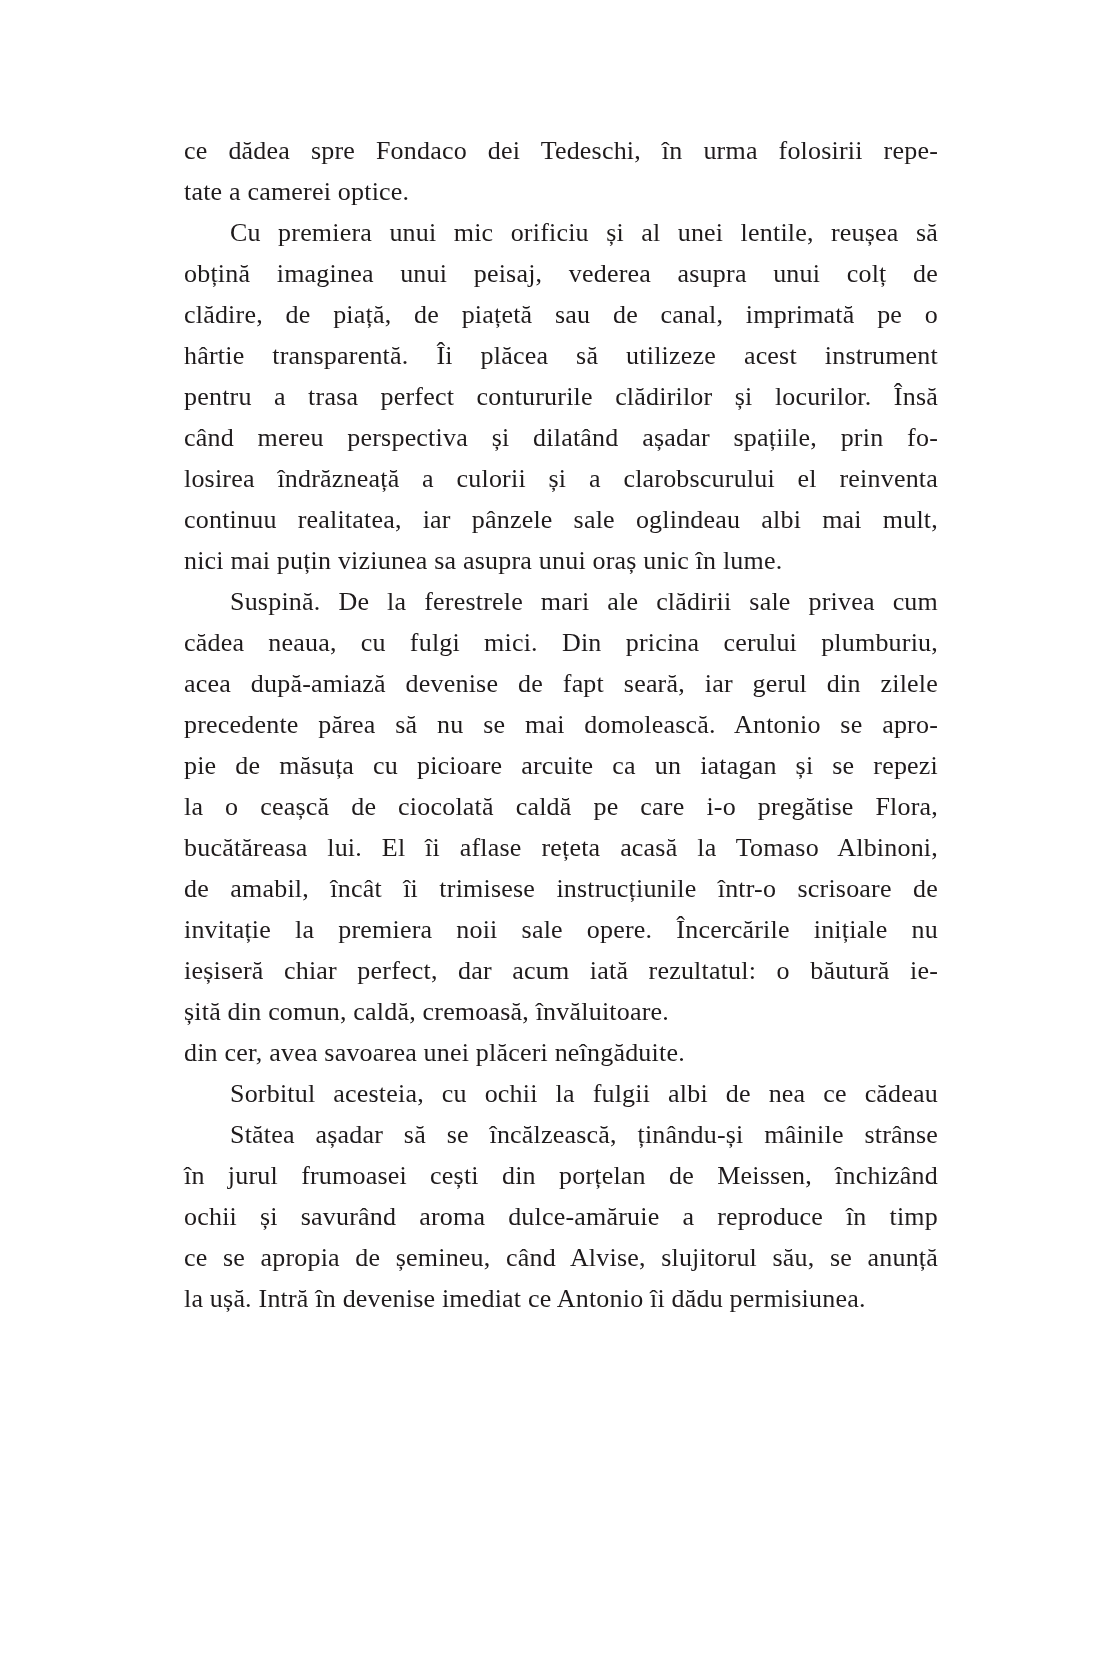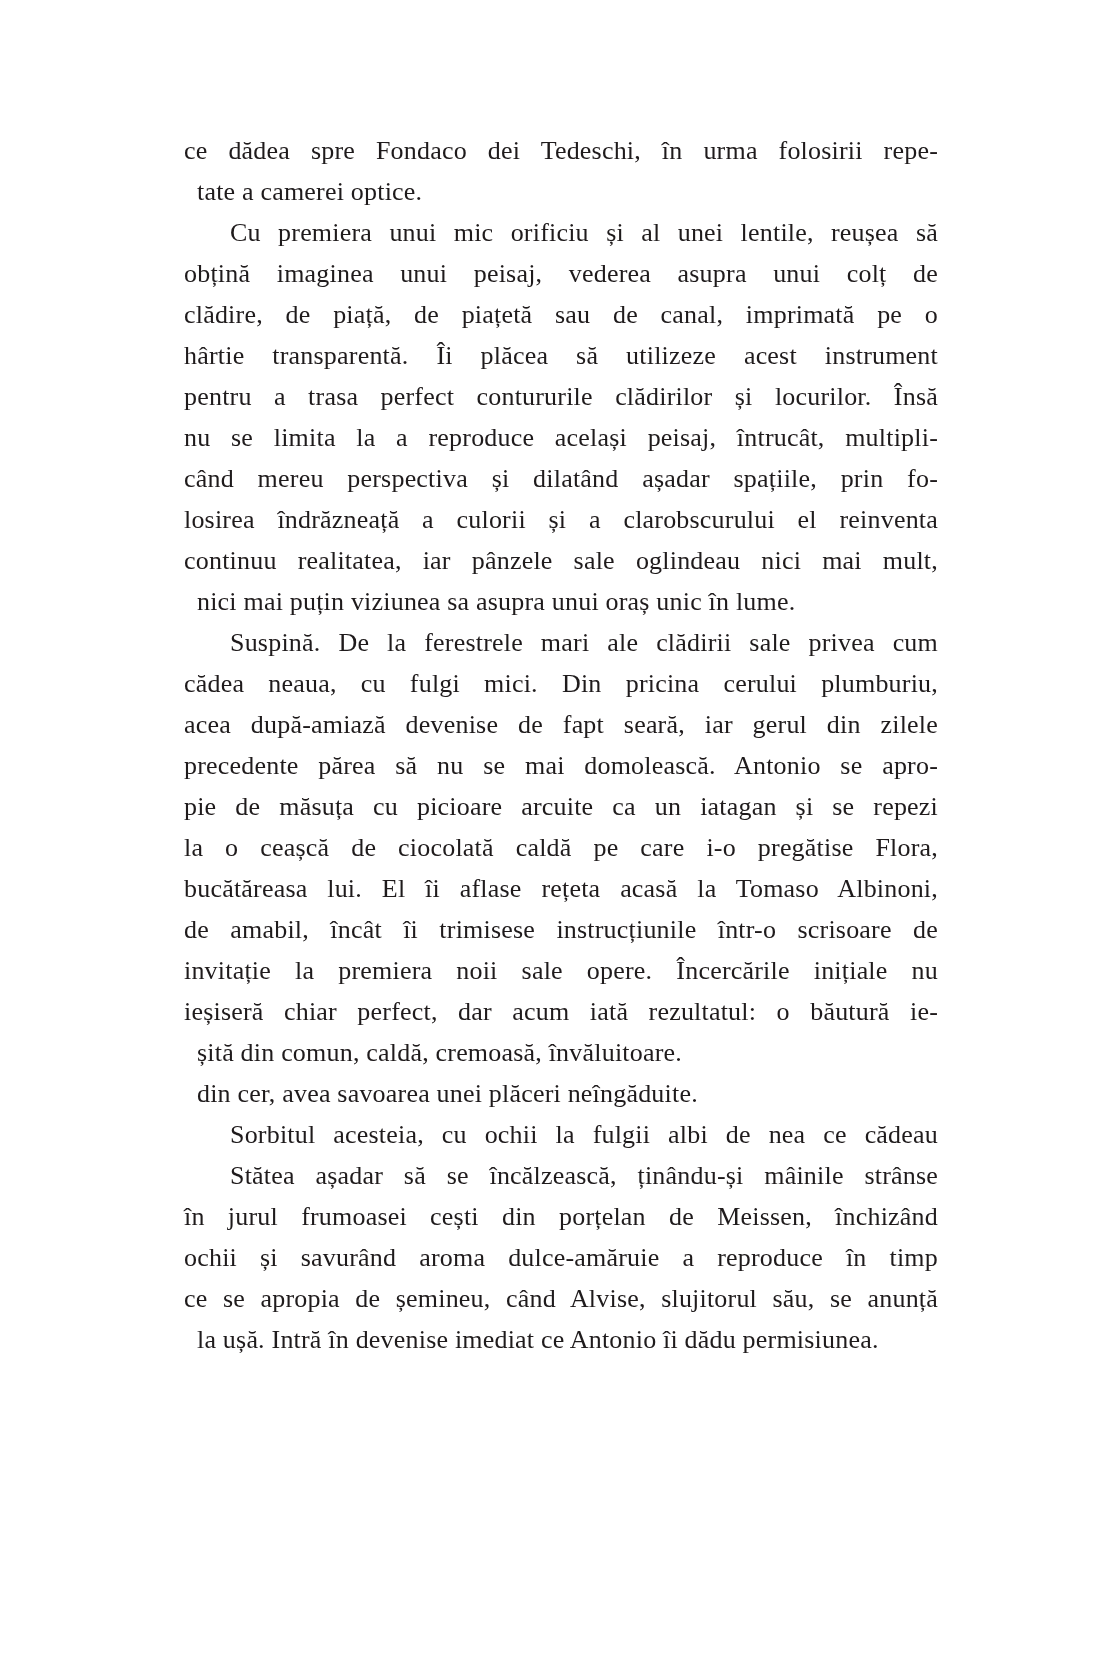--- a/index.html
+++ b/index.html
@@ -30,21 +30,20 @@
     font-size: 26px;
     line-height: 41px;
     text-align: justify;
     text-align-last: justify;
     letter-spacing: 0.2px;
     white-space: normal;
     hyphens: none;
   }
   .line.last {
     text-align-last: left;
-    margin-left: 13px;
   }
   .line.indent {
     text-indent: 46px;
   }
   .page-number {
     position: absolute;
     left: 188px;
     top: 1472px;
     font-size: 28px;
     line-height: 41px;
@@ -60,24 +59,23 @@
       <div class="paragraph">
         <div class="line">ce dădea spre Fondaco dei Tedeschi, în urma folosirii repe-</div>
         <div class="line last">tate a camerei optice.</div>
       </div>
       <div class="paragraph">
         <div class="line indent">Cu premiera unui mic orificiu și al unei lentile, reușea să</div>
         <div class="line">obțină imaginea unui peisaj, vederea asupra unui colț de</div>
         <div class="line">clădire, de piață, de piațetă sau de canal, imprimată pe o</div>
         <div class="line">hârtie transparentă. Îi plăcea să utilizeze acest instrument</div>
         <div class="line">pentru a trasa perfect contururile clădirilor și locurilor. Însă</div>
-        <div class="line">nu se limita la a reproduce același peisaj, întrucât, multipli-</div>
         <div class="line">când mereu perspectiva și dilatând așadar spațiile, prin fo-</div>
         <div class="line">losirea îndrăzneață a culorii și a clarobscurului el reinventa</div>
-        <div class="line">continuu realitatea, iar pânzele sale oglindeau nici mai mult,</div>
+        <div class="line">continuu realitatea, iar pânzele sale oglindeau albi mai mult,</div>
         <div class="line last">nici mai puțin viziunea sa asupra unui oraș unic în lume.</div>
       </div>
       <div class="paragraph">
         <div class="line indent">Suspină. De la ferestrele mari ale clădirii sale privea cum</div>
         <div class="line">cădea neaua, cu fulgi mici. Din pricina cerului plumburiu,</div>
         <div class="line">acea după-amiază devenise de fapt seară, iar gerul din zilele</div>
         <div class="line">precedente părea să nu se mai domolească. Antonio se apro-</div>
         <div class="line">pie de măsuța cu picioare arcuite ca un iatagan și se repezi</div>
         <div class="line">la o ceașcă de ciocolată caldă pe care i-o pregătise Flora,</div>
         <div class="line">bucătăreasa lui. El îi aflase rețeta acasă la Tomaso Albinoni,</div>

